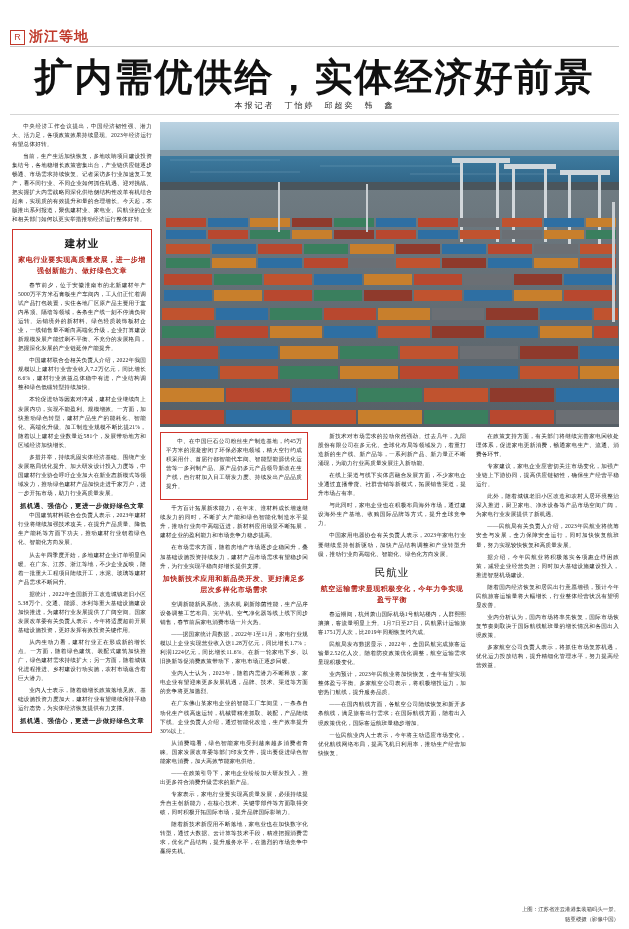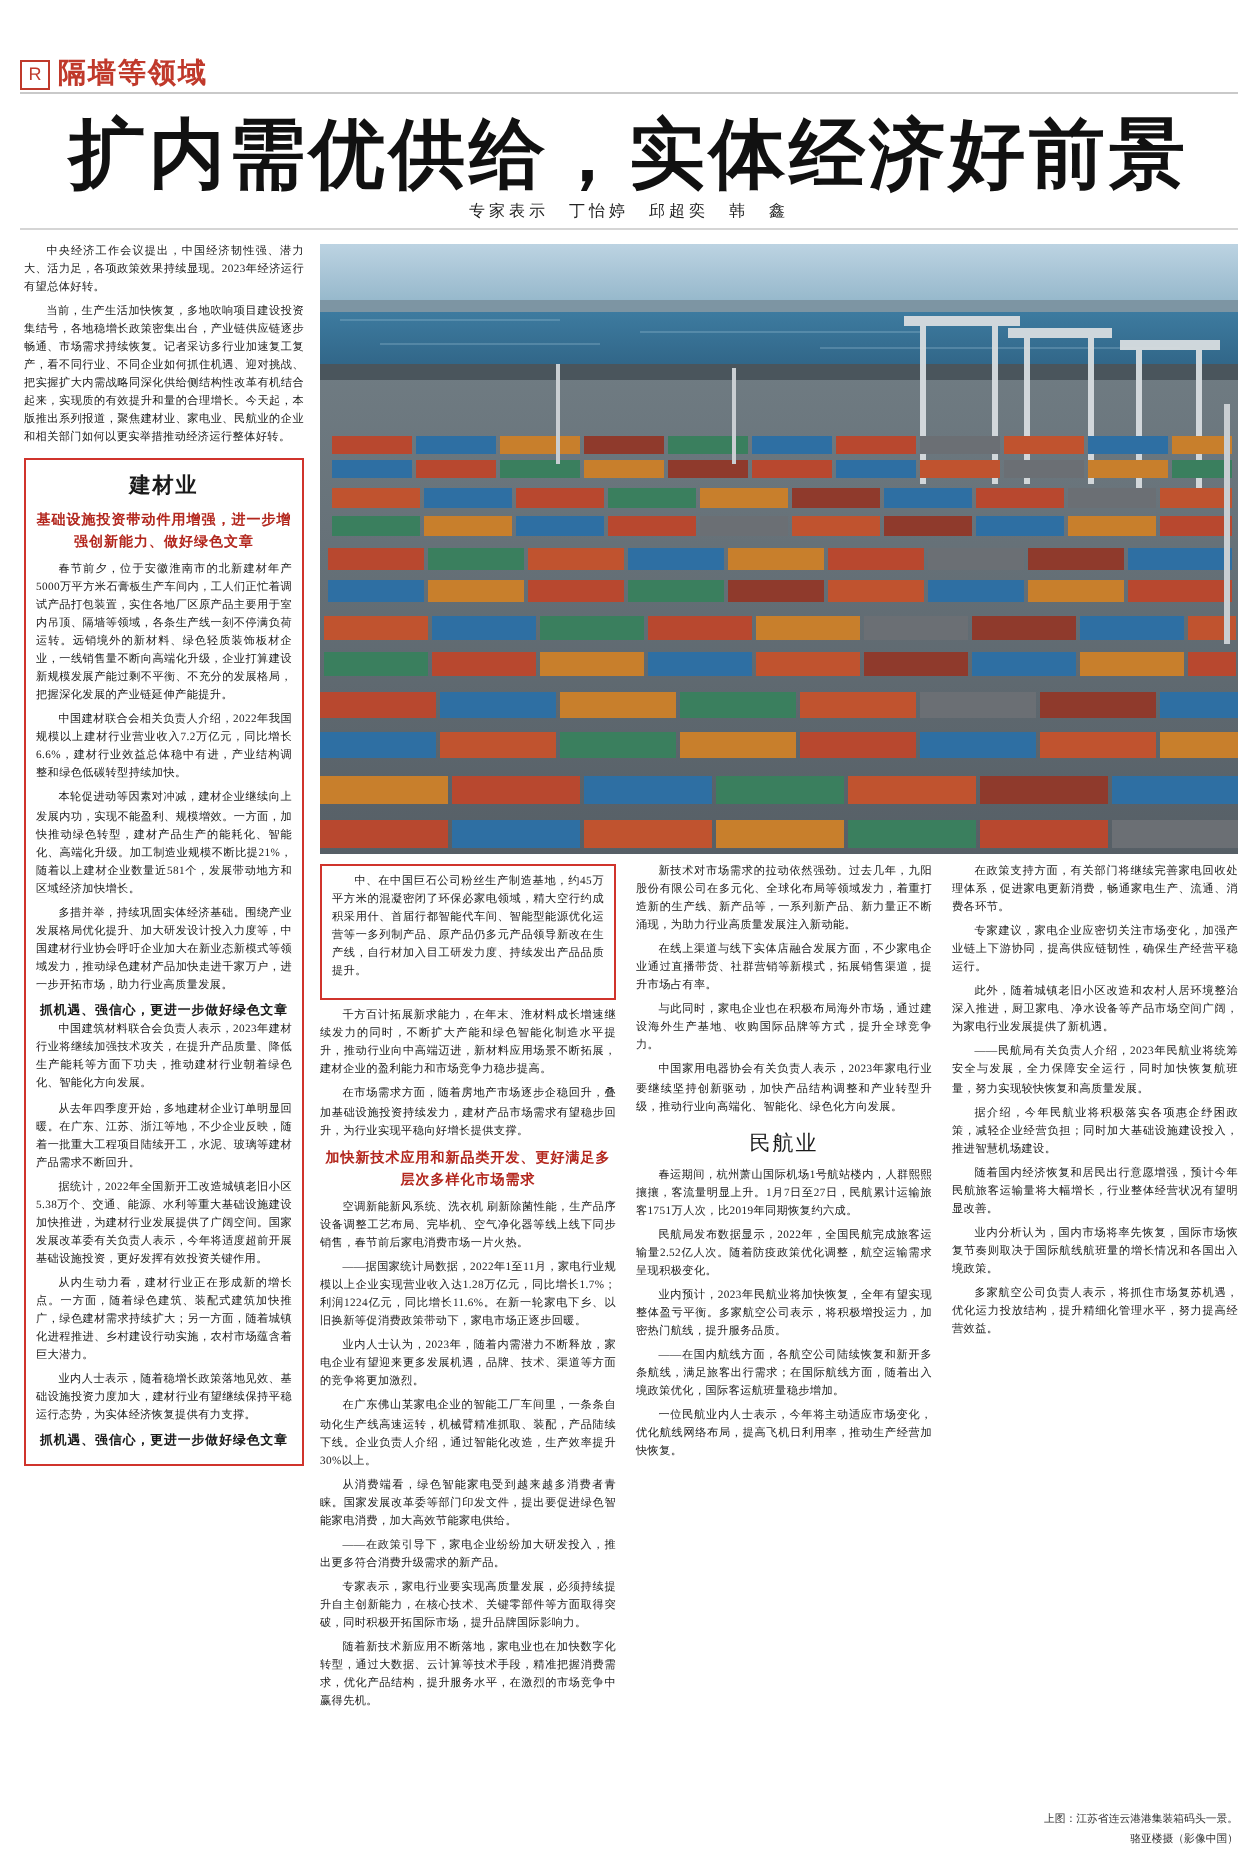--- a/index.html
+++ b/index.html
@@ -86,26 +86,26 @@
     font-size:5.4px;color:#333;
   }
 </style>
 </head>
 <body>
 
 <div class="page">
 
   <div class="masthead">
     <span class="mark">R</span>
-    <span class="sec">隔墙等领域</span>
+    <span class="sec">浙江等地</span>
   </div>
   <div class="rule-top"></div>
 
   <div class="headline">扩内需优供给，实体经济好前景</div>
-  <div class="byline">专家表示　丁怡婷　邱超奕　韩　鑫</div>
+  <div class="byline">本报记者　丁怡婷　邱超奕　韩　鑫</div>
   <div class="rule-head"></div>
 
   <div class="photo">
     <svg width="459" height="305" viewBox="0 0 459 305" preserveAspectRatio="none">
       <defs>
         <linearGradient id="sky" x1="0" y1="0" x2="0" y2="1">
           <stop offset="0%" stop-color="#bcd3e2"></stop>
           <stop offset="100%" stop-color="#8fb3c7"></stop>
         </linearGradient>
         <linearGradient id="sea" x1="0" y1="0" x2="0" y2="1">
@@ -290,21 +290,21 @@
       </g>
     </svg>
   </div>
 
   <div class="col" id="col1">
     <p>中央经济工作会议提出，中国经济韧性强、潜力大、活力足，各项政策效果持续显现。2023年经济运行有望总体好转。</p>
     <p>当前，生产生活加快恢复，多地吹响项目建设投资集结号，各地稳增长政策密集出台，产业链供应链逐步畅通、市场需求持续恢复。记者采访多行业加速复工复产，看不同行业、不同企业如何抓住机遇、迎对挑战、把实握扩大内需战略同深化供给侧结构性改革有机结合起来，实现质的有效提升和量的合理增长。今天起，本版推出系列报道，聚焦建材业、家电业、民航业的企业和相关部门如何以更实举措推动经济运行整体好转。</p>
 
     <div class="redbox" style="margin-top:4px;">
       <div class="box-title">建材业</div>
-      <div class="box-sub">基础设施投资带动件用增强，进一步增强创新能力、做好绿色文章</div>
+      <div class="box-sub">家电行业要实现高质量发展，进一步增强创新能力、做好绿色文章</div>
       <p>春节前夕，位于安徽淮南市的北新建材年产5000万平方米石膏板生产车间内，工人们正忙着调试产品打包装置，实住各地厂区原产品主要用于室内吊顶、隔墙等领域，各条生产线一刻不停满负荷运转。远销境外的新材料、绿色轻质装饰板材企业，一线销售量不断向高端化升级，企业打算建设新规模发展产能过剩不平衡、不充分的发展格局，把握深化发展的产业链延伸产能提升。</p>
       <p>中国建材联合会相关负责人介绍，2022年我国规模以上建材行业营业收入7.2万亿元，同比增长6.6%，建材行业效益总体稳中有进，产业结构调整和绿色低碳转型持续加快。</p>
       <p>本轮促进动等因素对冲减，建材企业继续向上发展内功，实现不能盈利、规模增效。一方面，加快推动绿色转型，建材产品生产的能耗化、智能化、高端化升级。加工制造业规模不断比提21%，随着以上建材企业数量近581个，发展带动地方和区域经济加快增长。</p>
       <p>多措并举，持续巩固实体经济基础。围绕产业发展格局优化提升、加大研发设计投入力度等，中国建材行业协会呼吁企业加大在新业态新模式等领域发力，推动绿色建材产品加快走进千家万户，进一步开拓市场，助力行业高质量发展。</p>
       <div class="footline">抓机遇、强信心，更进一步做好绿色文章</div>
       <p>中国建筑材料联合会负责人表示，2023年建材行业将继续加强技术攻关，在提升产品质量、降低生产能耗等方面下功夫，推动建材行业朝着绿色化、智能化方向发展。</p>
       <p>从去年四季度开始，多地建材企业订单明显回暖。在广东、江苏、浙江等地，不少企业反映，随着一批重大工程项目陆续开工，水泥、玻璃等建材产品需求不断回升。</p>
       <p>据统计，2022年全国新开工改造城镇老旧小区5.38万个、交通、能源、水利等重大基础设施建设加快推进，为建材行业发展提供了广阔空间。国家发展改革委有关负责人表示，今年将适度超前开展基础设施投资，更好发挥有效投资关键作用。</p>
       <p>从内生动力看，建材行业正在形成新的增长点。一方面，随着绿色建筑、装配式建筑加快推广，绿色建材需求持续扩大；另一方面，随着城镇化进程推进、乡村建设行动实施，农村市场蕴含着巨大潜力。</p>
       <p>业内人士表示，随着稳增长政策落地见效、基础设施投资力度加大，建材行业有望继续保持平稳运行态势，为实体经济恢复提供有力支撑。</p>
@@ -330,20 +330,21 @@
     <p>随着新技术新应用不断落地，家电业也在加快数字化转型，通过大数据、云计算等技术手段，精准把握消费需求，优化产品结构，提升服务水平，在激烈的市场竞争中赢得先机。</p>
   </div>
 
   <div class="col" id="col3" style="left:318px;top:432px;width:148px;">
     <p>新技术对市场需求的拉动依然强劲。过去几年，九阳股份有限公司在多元化、全球化布局等领域发力，着重打造新的生产线、新产品等，一系列新产品、新力量正不断涌现，为助力行业高质量发展注入新动能。</p>
     <p>在线上渠道与线下实体店融合发展方面，不少家电企业通过直播带货、社群营销等新模式，拓展销售渠道，提升市场占有率。</p>
     <p>与此同时，家电企业也在积极布局海外市场，通过建设海外生产基地、收购国际品牌等方式，提升全球竞争力。</p>
     <p>中国家用电器协会有关负责人表示，2023年家电行业要继续坚持创新驱动，加快产品结构调整和产业转型升级，推动行业向高端化、智能化、绿色化方向发展。</p>
 
     <div class="sec-title">民航业</div>
+    <div class="sec-sub">航空运输需求显现积极变化，今年力争实现盈亏平衡</div>
     <p>春运期间，杭州萧山国际机场1号航站楼内，人群熙熙攘攘，客流量明显上升。1月7日至27日，民航累计运输旅客1751万人次，比2019年同期恢复约六成。</p>
     <p>民航局发布数据显示，2022年，全国民航完成旅客运输量2.52亿人次。随着防疫政策优化调整，航空运输需求呈现积极变化。</p>
     <p>业内预计，2023年民航业将加快恢复，全年有望实现整体盈亏平衡。多家航空公司表示，将积极增投运力，加密热门航线，提升服务品质。</p>
     <p>——在国内航线方面，各航空公司陆续恢复和新开多条航线，满足旅客出行需求；在国际航线方面，随着出入境政策优化，国际客运航班量稳步增加。</p>
     <p>一位民航业内人士表示，今年将主动适应市场变化，优化航线网络布局，提高飞机日利用率，推动生产经营加快恢复。</p>
   </div>
 
   <div class="col" id="col4" style="left:476px;top:432px;width:143px;">
     <p>在政策支持方面，有关部门将继续完善家电回收处理体系，促进家电更新消费，畅通家电生产、流通、消费各环节。</p>
     <p>专家建议，家电企业应密切关注市场变化，加强产业链上下游协同，提高供应链韧性，确保生产经营平稳运行。</p>

